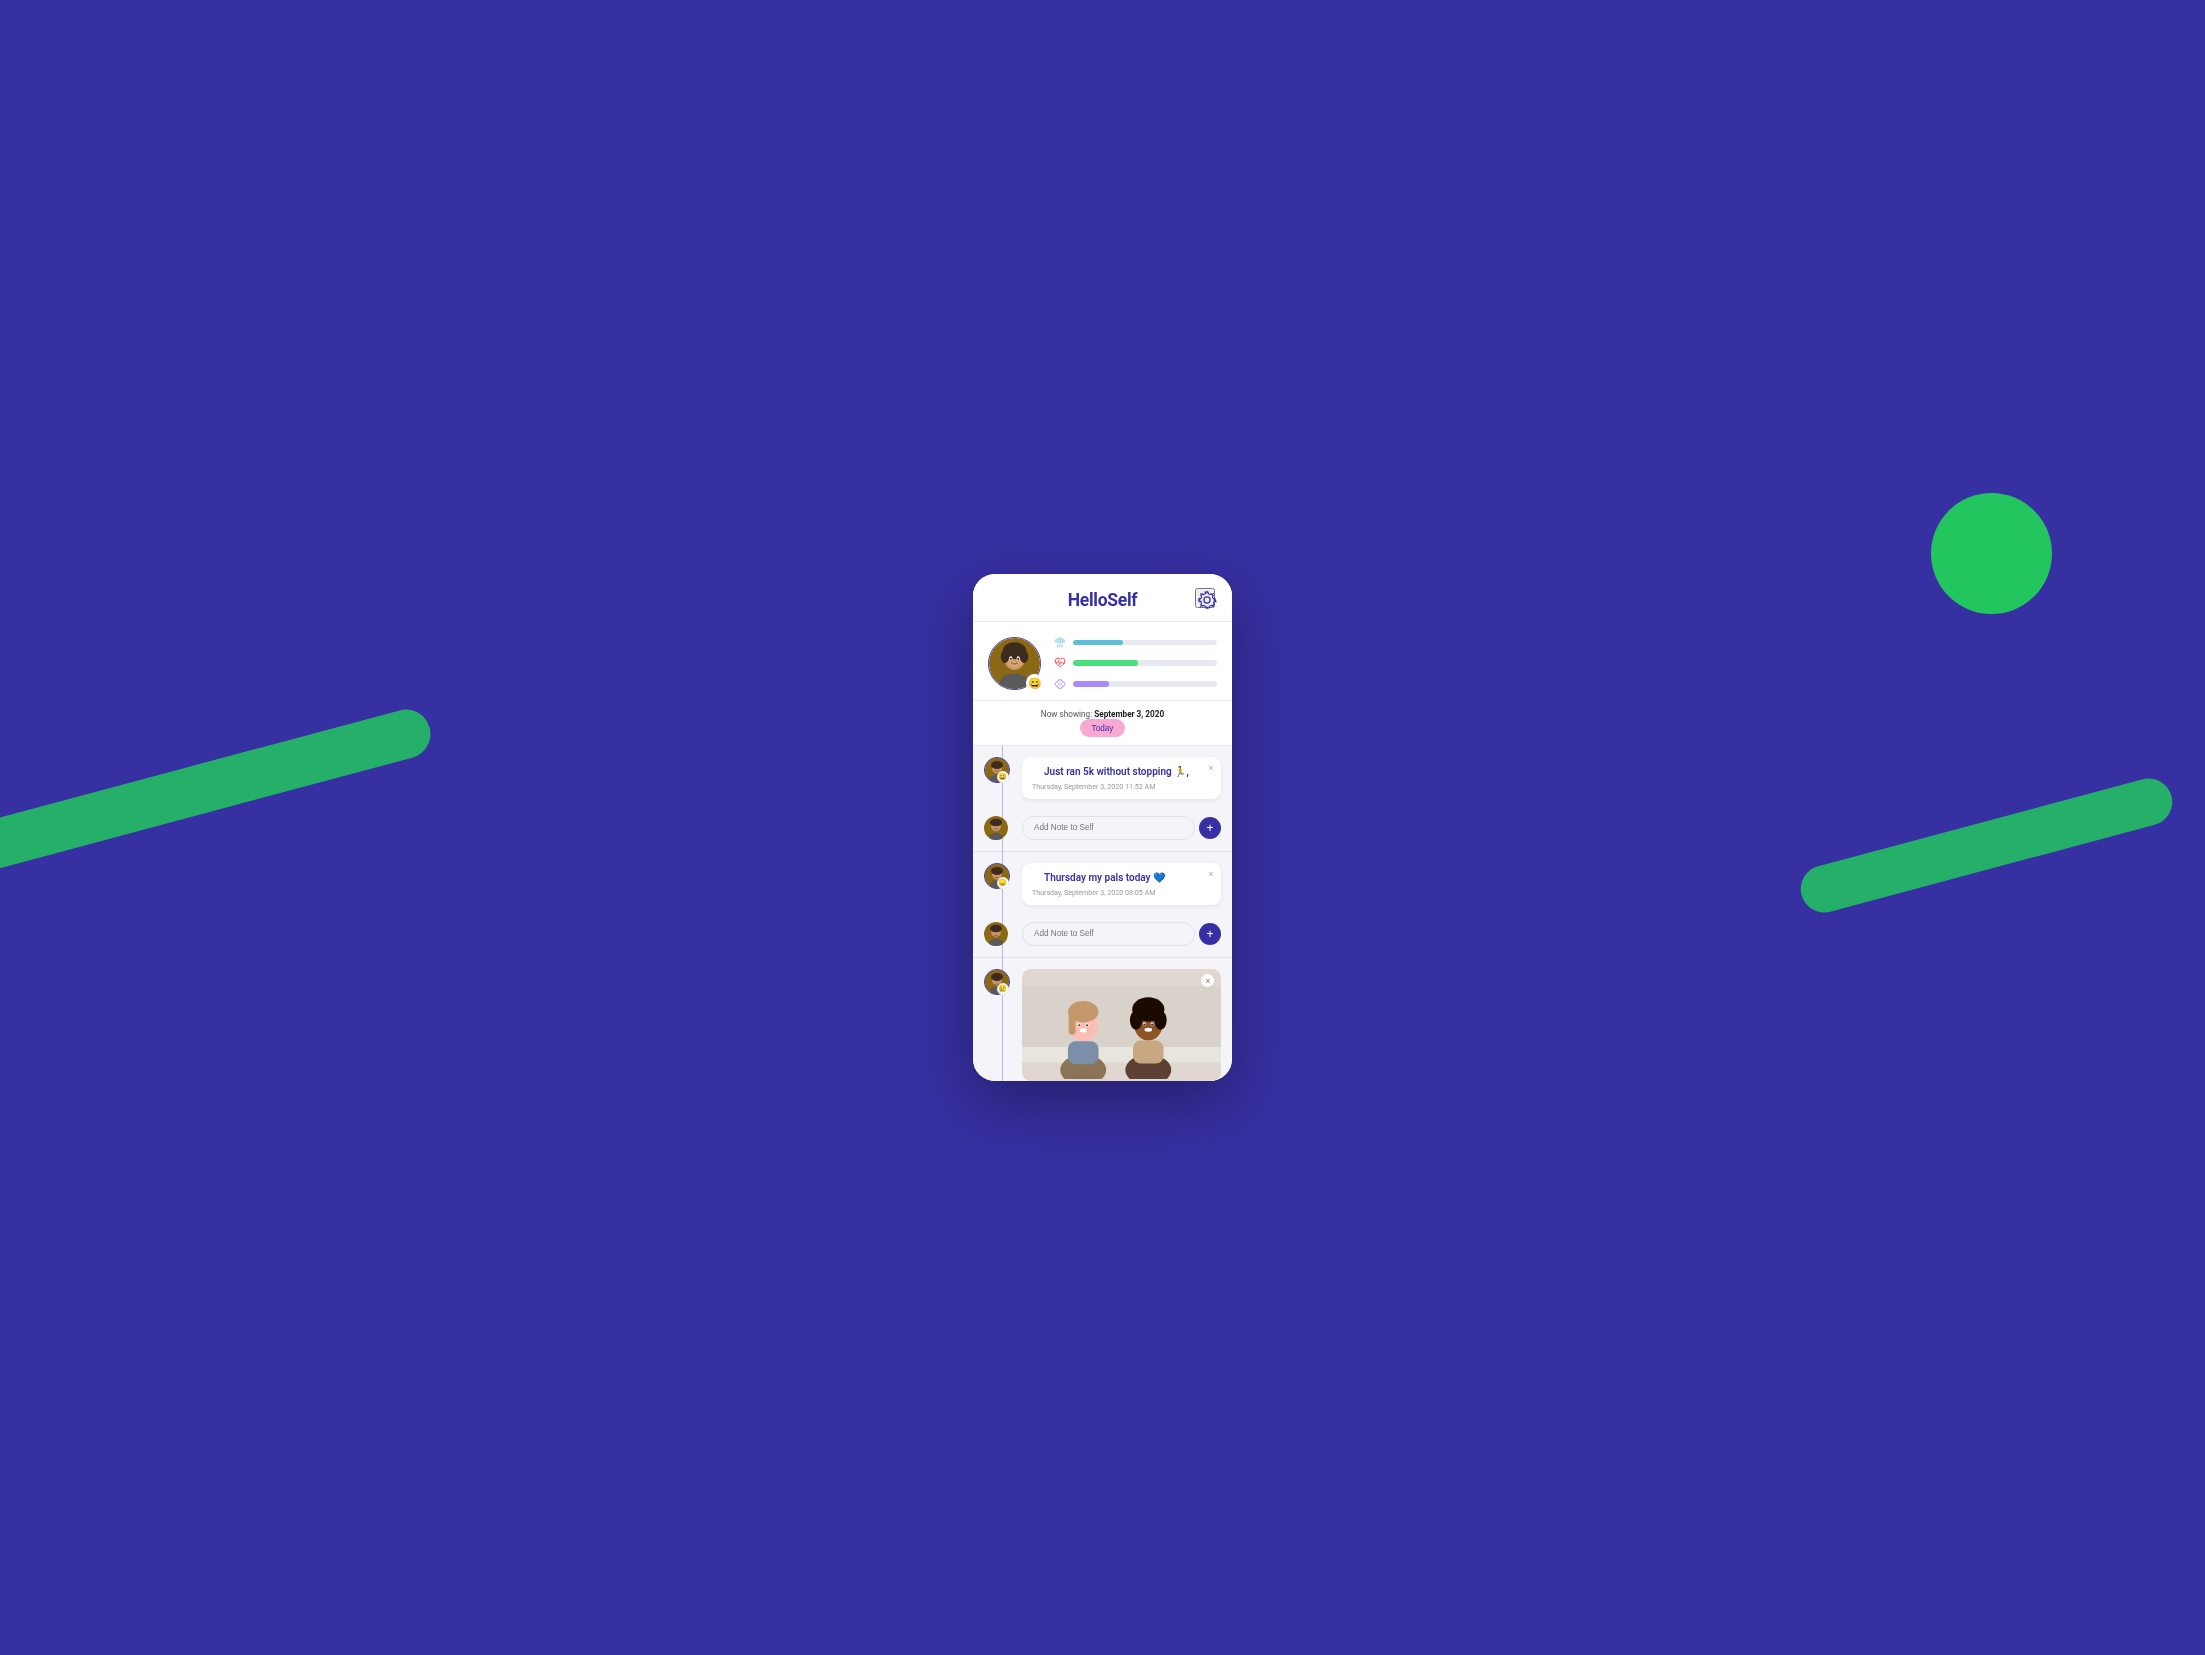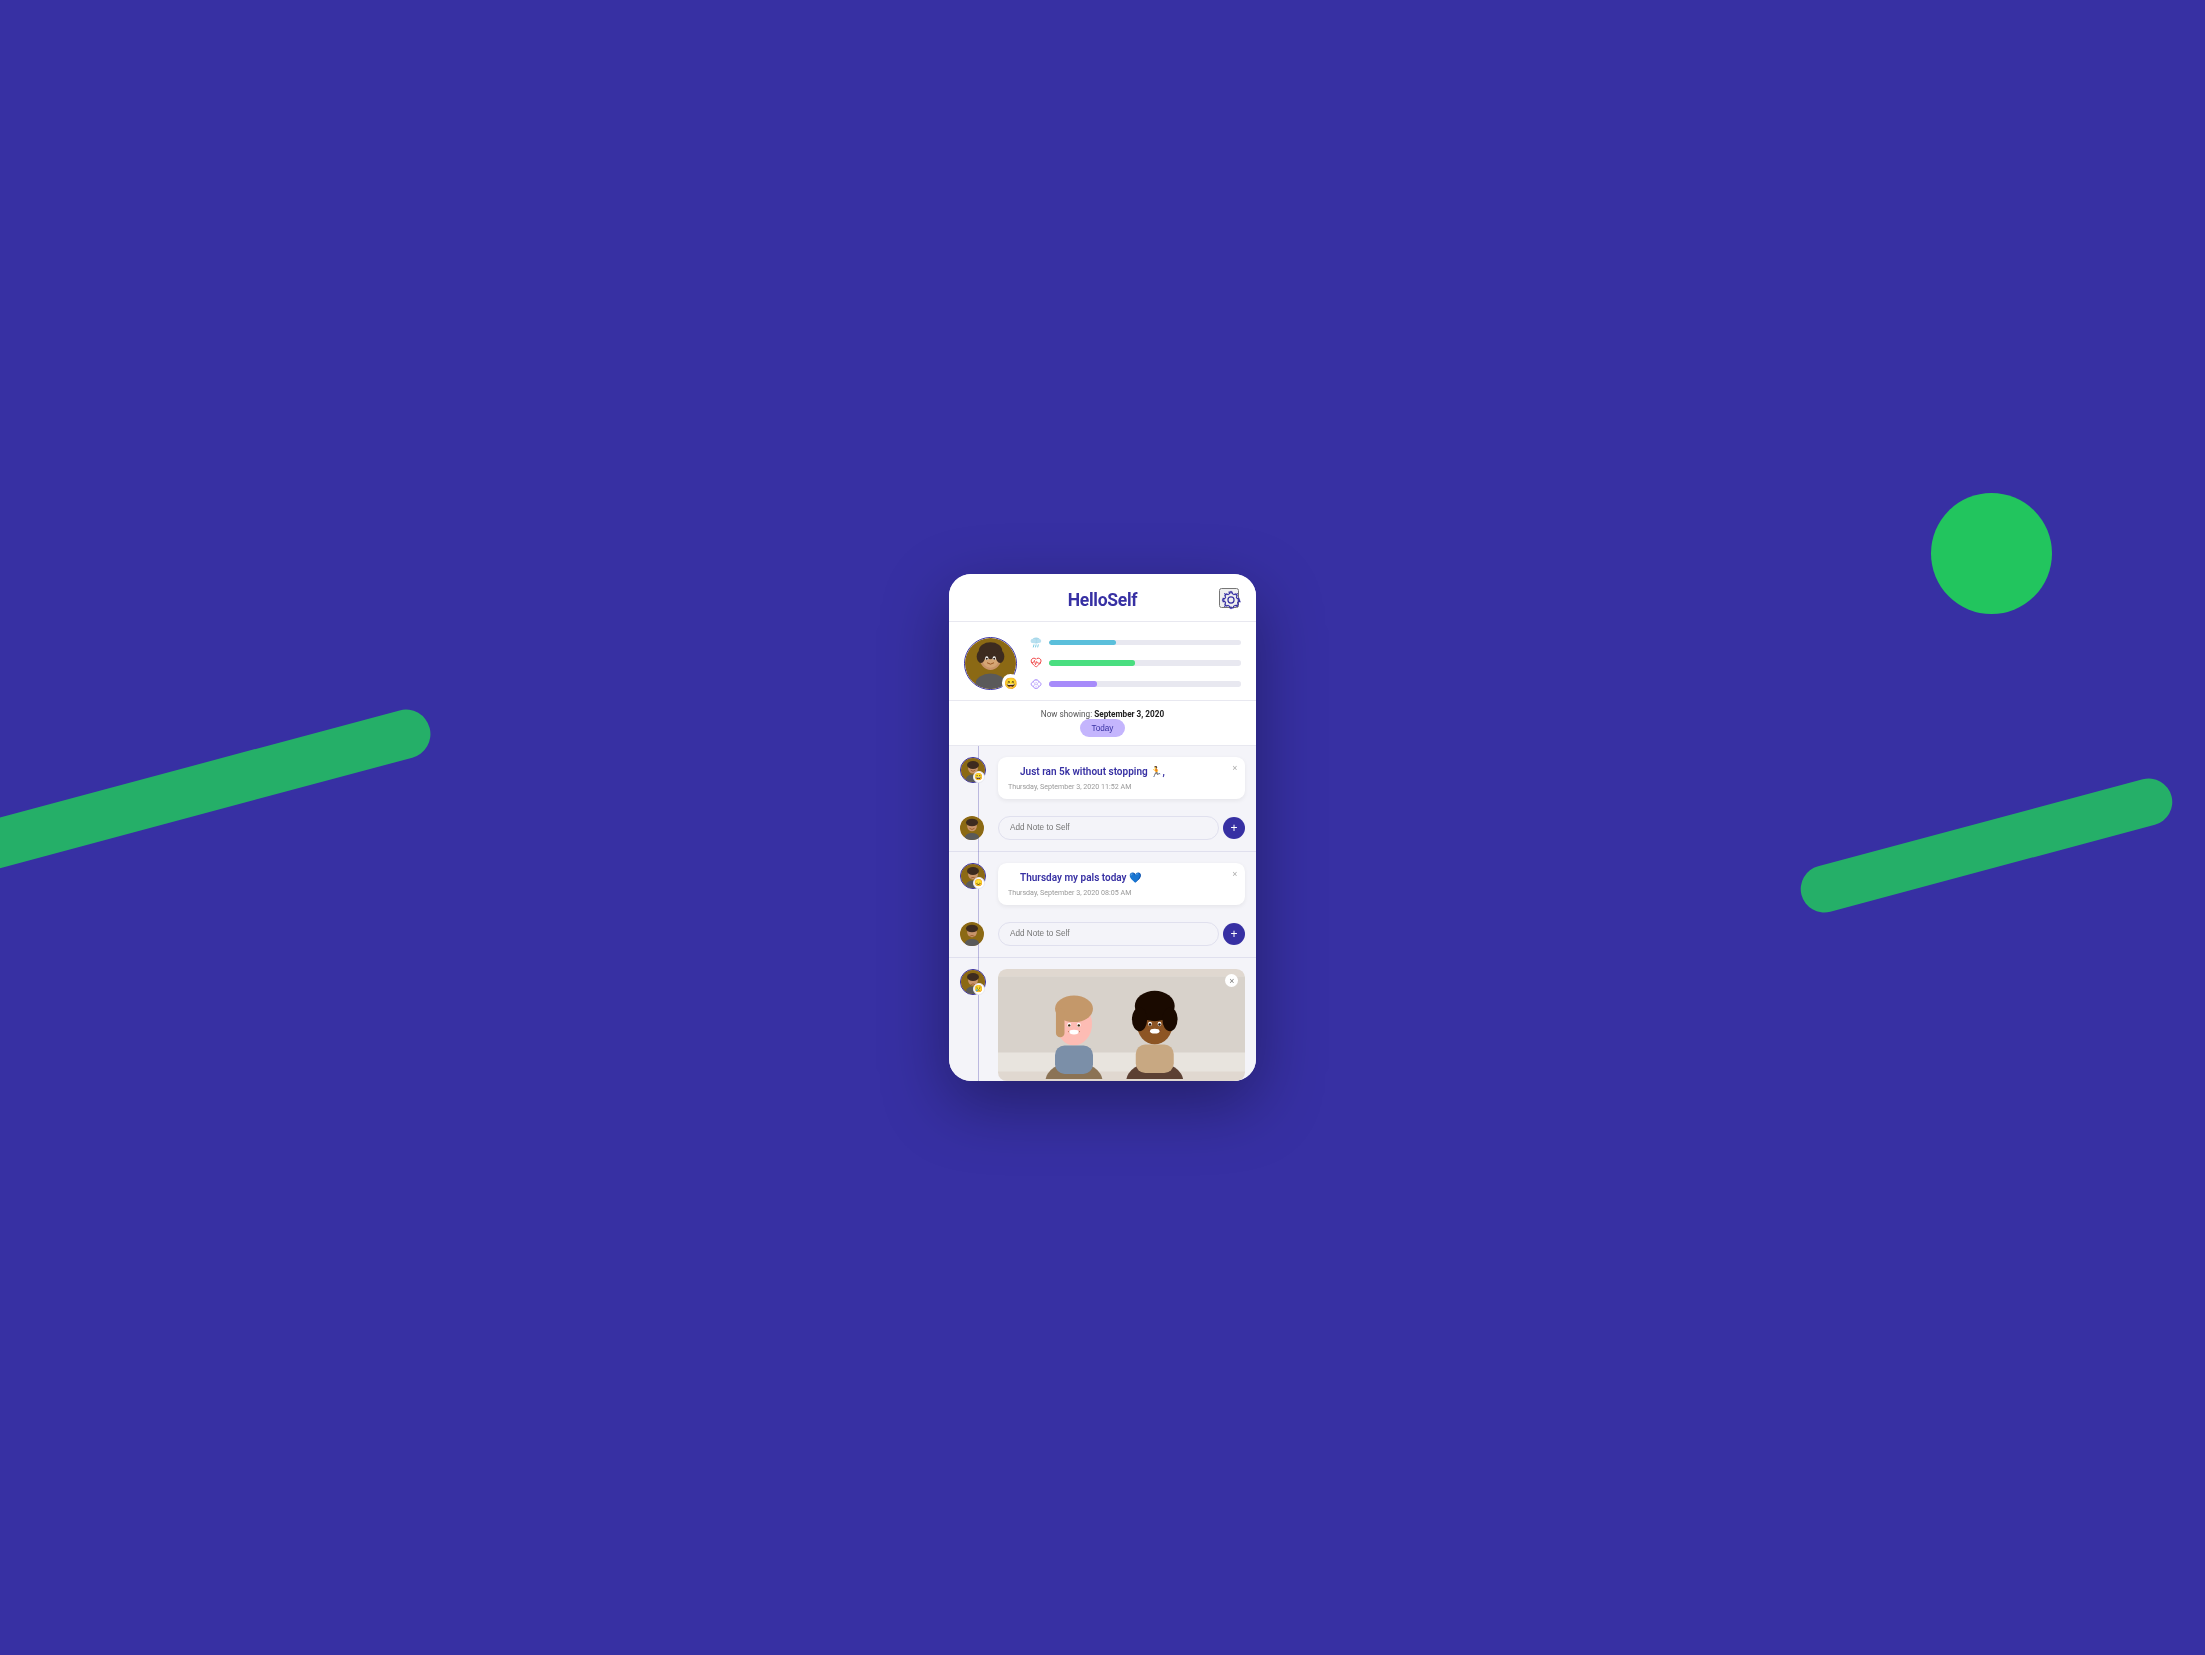--- a/index.html
+++ b/index.html
@@ -46,21 +46,21 @@
       background: #22c55e;
       border-radius: 25px;
       transform: rotate(-15deg);
       right: 27px;
       top: 822px;
       opacity: 0.85;
     }
 
     
     .phone {
-      width: 307px;
+      width: 259px;
       background: #f8f8fc;
       border-radius: 22px;
       box-shadow: 0 22px 66px rgba(0,0,0,0.35);
       overflow: hidden;
       position: relative;
       z-index: 10;
     }
 
     
     .phone-header {
@@ -195,21 +195,21 @@
       font-size: 8.2px;
       color: #555;
     }
 
     .date-text strong {
       color: #222;
       font-weight: 700;
     }
 
     .today-btn {
-      background: #c4b5fd;
+      background: #f9a8d4;
       border: none;
       border-radius: 11px;
       padding: 4.4px 12px;
       font-size: 8.2px;
       color: #3730a3;
       font-weight: 500;
       cursor: pointer;
     }
 
     

